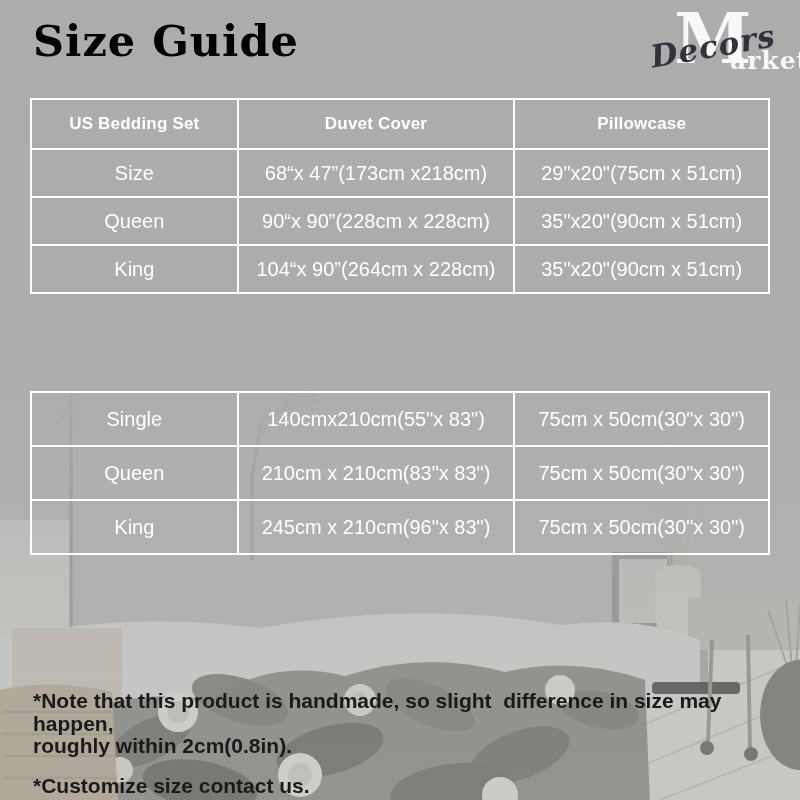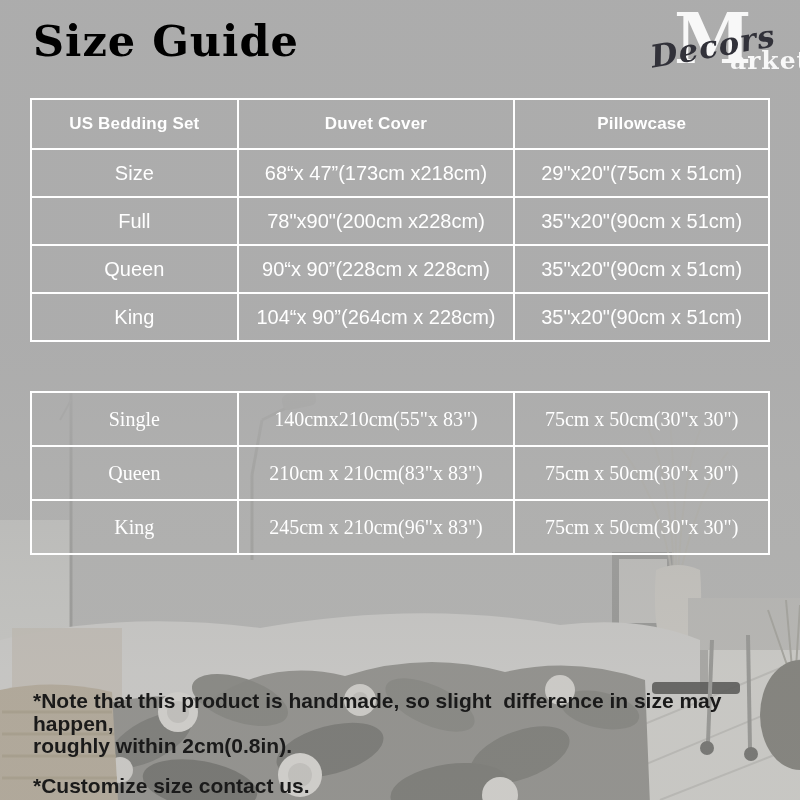--- a/index.html
+++ b/index.html
@@ -54,21 +54,21 @@
   }
   .size-table.t1{top:98px;}
   .size-table.t2{top:391px;}
   .size-table th,.size-table td{
     border:2px solid #ffffff;color:#ffffff;text-align:center;
     padding:0;overflow:hidden;white-space:nowrap;
   }
   .size-table th{font-size:17px;font-weight:700;height:48px;letter-spacing:0.2px;}
   .size-table td{font-size:20px;font-weight:400;}
   .size-table.t1 td{height:46px;}
-  .size-table.t2 td{height:52px;font-family:Liberation Serif, serif;}
+  .size-table.t2 td{height:52px;}
 
   
   .notes{position:absolute;left:33px;top:673px;width:745px;color:#1a1a1a;}
   .note{
     margin:17px 0 13px 0;font-size:21px;font-weight:700;line-height:1.08;
     white-space:pre-wrap;letter-spacing:0px;
   }
 </style>
 </head>
 <body>
@@ -188,25 +188,20 @@
       <th>US Bedding Set</th>
       <th>Duvet Cover</th>
       <th>Pillowcase</th>
     </tr>
     <tr>
       <td>Size</td>
       <td>68“x 47”(173cm x218cm)</td>
       <td>29"x20"(75cm x 51cm)</td>
     </tr>
     <tr>
-      <td>Full</td>
-      <td>78"x90"(200cm x228cm)</td>
-      <td>35"x20"(90cm x 51cm)</td>
-    </tr>
-    <tr>
       <td>Queen</td>
       <td>90“x 90”(228cm x 228cm)</td>
       <td>35"x20"(90cm x 51cm)</td>
     </tr>
     <tr>
       <td>King</td>
       <td>104“x 90”(264cm x 228cm)</td>
       <td>35"x20"(90cm x 51cm)</td>
     </tr>
   </tbody>

